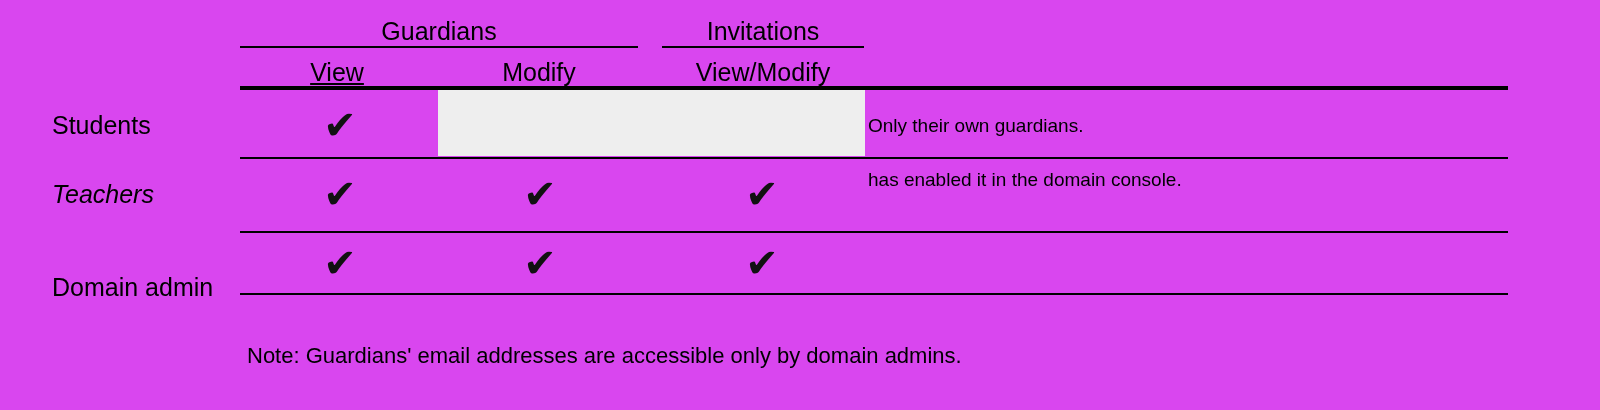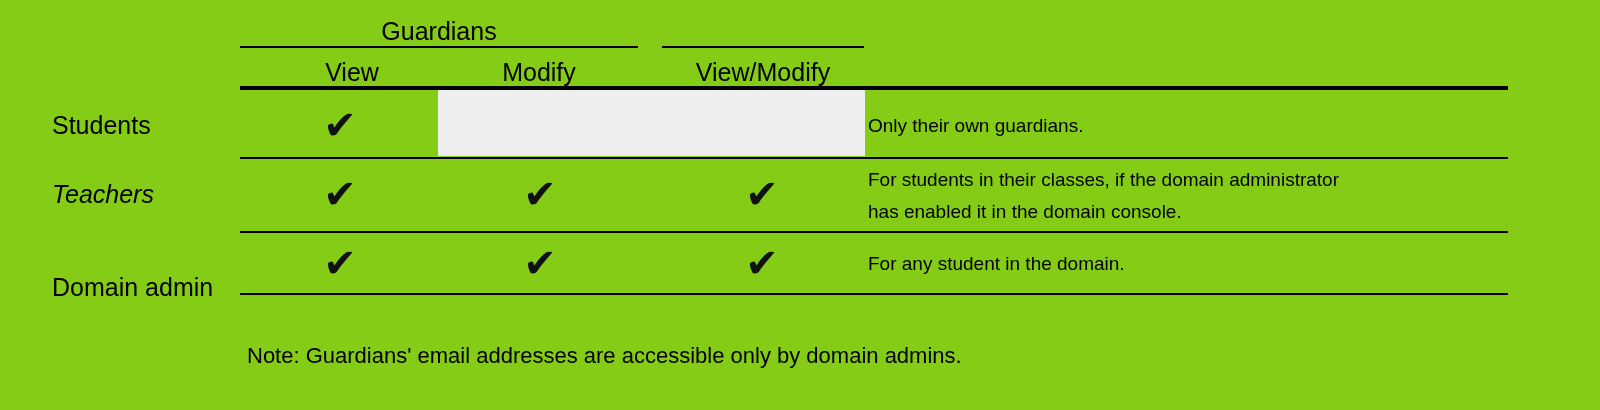--- a/index.html
+++ b/index.html
@@ -13,21 +13,21 @@
     font-family: "Liberation Sans", sans-serif;
     color: #000000;
     -webkit-font-smoothing: antialiased;
   }
 
   #stage {
     position: relative;
     width: 1600px;
     height: 410px;
     overflow: hidden;
-    background: #84cc16;
+    background: #d946ef;
   }
 
   
   .rule {
     position: absolute;
     background: #000000;
   }
   .rule-thin   { height: 2px; }
   .rule-thick  { height: 4px; }
 
@@ -82,25 +82,26 @@
     font-family: "DejaVu Sans", sans-serif;
   }
 </style>
 </head>
 <body>
 
 <div id="stage">
 
   <div class="group-head" style="left:240px; top:16px; width:398px;">Guardians</div>
 
+  <div class="group-head" style="left:662px; top:16px; width:202px;">Invitations</div>
 
   <div class="rule rule-thin" style="left:240px; top:46px; width:398px;"></div>
   <div class="rule rule-thin" style="left:662px; top:46px; width:202px;"></div>
 
-  <div class="sub-head" style="left:252px; top:57px; width:200px;">View</div>
+  <div class="sub-head" style="left:237px; top:57px; width:200px;text-decoration:underline;">View</div>
 
   <div class="sub-head" style="left:440px; top:57px; width:198px;">Modify</div>
 
   <div class="sub-head" style="left:662px; top:57px; width:202px;">View/Modify</div>
 
   <div class="rule rule-thick" style="left:240px; top:86px; width:1268px;"></div>
 
   <div class="shade" style="left:438px; top:90px; width:427px; height:66px;"></div>
 
   <div class="row-label" style="left:52px; top:110px;">Students</div>
@@ -111,31 +112,29 @@
 
   <div class="rule rule-thin" style="left:240px; top:157px; width:1268px;"></div>
 
   <div class="row-label" style="left:52px; top:179px;font-style:italic;">Teachers</div>
 
   <div class="check" style="left:305px; top:174px;">✔</div>
   <div class="check" style="left:505px; top:174px;">✔</div>
   <div class="check" style="left:727px; top:174px;">✔</div>
 
   <div class="note-cell" style="left:868px; top:164px; width:650px;">
-    <div>For students in their classes, if the domain administrator</div>
     <div>has enabled it in the domain console.</div>
   </div>
 
   <div class="rule rule-thin" style="left:240px; top:231px; width:1268px;"></div>
 
   <div class="row-label" style="left:52px; top:248px;margin-top:24px;">Domain admin</div>
 
   <div class="check" style="left:305px; top:243px;">✔</div>
   <div class="check" style="left:505px; top:243px;">✔</div>
   <div class="check" style="left:727px; top:243px;">✔</div>
 
-  <div class="note-cell" style="left:868px; top:248px; width:640px;">For any student in the domain.</div>
 
   <div class="rule rule-thin" style="left:240px; top:293px; width:1268px;"></div>
 
   <div class="footnote" style="left:247px; top:341px;">Note: Guardians' email addresses are accessible only by domain admins.</div>
 
 </div>
 
 </body></html>

